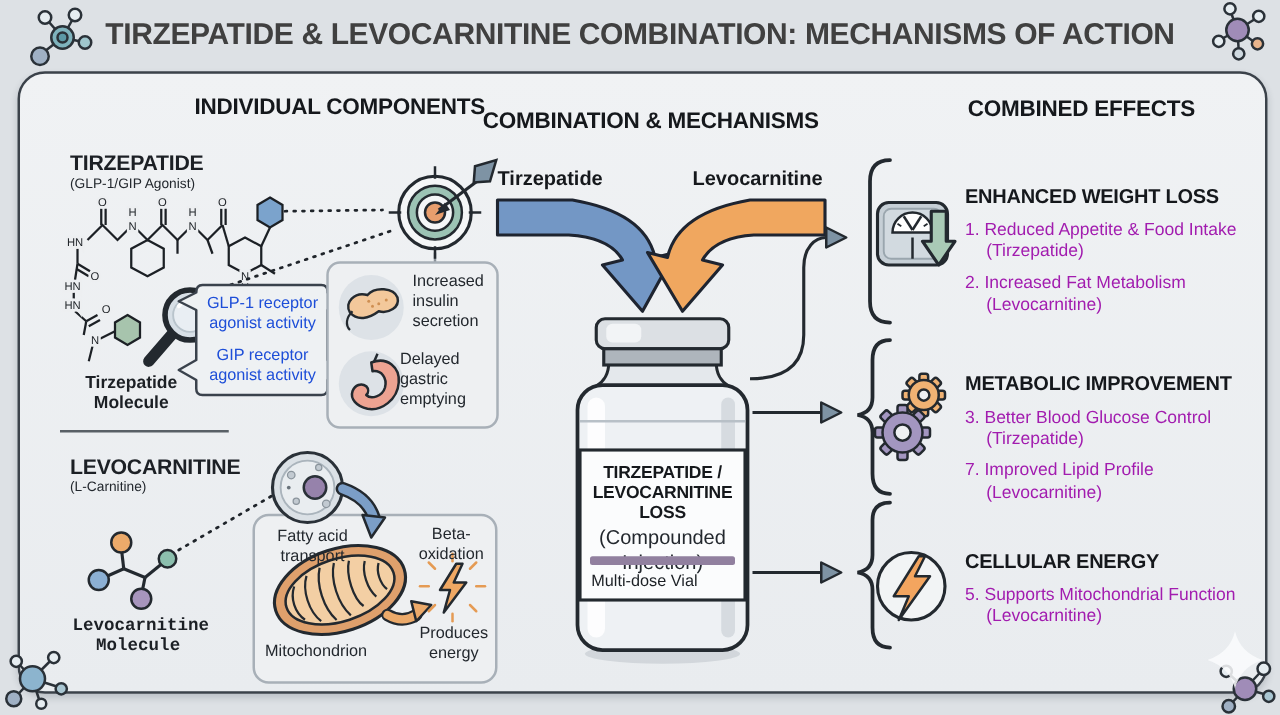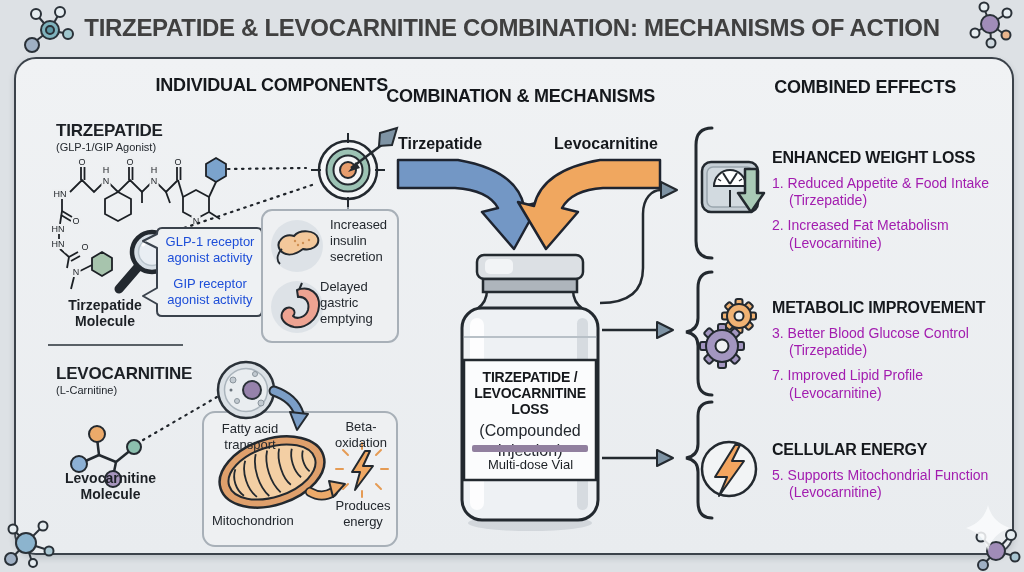--- a/index.html
+++ b/index.html
@@ -349,37 +349,37 @@
   <div class="abs txt drug-name" style="left:56px;top:121px;">TIRZEPATIDE</div>
   <div class="abs txt drug-sub" style="left:56px;top:141px;">(GLP-1/GIP Agonist)</div>
   <div class="abs txt bubble-line" style="left:158px;top:234px;width:104px;">GLP-1 receptor agonist activity</div>
   <div class="abs txt bubble-line" style="left:158px;top:276px;width:104px;">GIP receptor agonist activity</div>
   <div class="abs txt caption" style="left:55px;top:297px;width:100px;">Tirzepatide Molecule</div>
   <div class="abs txt small" style="left:330px;top:217px;width:70px;">Increased insulin secretion</div>
   <div class="abs txt small" style="left:320px;top:279px;width:70px;">Delayed gastric emptying</div>
 
   <div class="abs txt drug-name" style="left:56px;top:364px;">LEVOCARNITINE</div>
   <div class="abs txt drug-sub" style="left:56px;top:384px;">(L-Carnitine)</div>
-  <div class="abs txt caption" style="left:58px;top:470px;width:105px;">Levocarnitine Molecule</div>
+  <div class="abs txt caption" style="left:58px;top:493px;width:105px;font-family:Liberation Mono, monospace;">Levocarnitine Molecule</div>
   <div class="abs txt small" style="left:210px;top:421px;width:80px;text-align:center;">Fatty acid transport</div>
   <div class="abs txt small" style="left:330px;top:419px;width:62px;text-align:center;">Beta-oxidation</div>
   <div class="abs txt small" style="left:212px;top:513px;width:100px;">Mitochondrion</div>
   <div class="abs txt small" style="left:332px;top:498px;width:62px;text-align:center;">Produces energy</div>
 
   <div class="abs txt arrow-label" style="left:398px;top:134px;">Tirzepatide</div>
   <div class="abs txt arrow-label" style="left:538px;top:134px;width:120px;text-align:right;">Levocarnitine</div>
 
   <div class="abs txt vial-text" style="left:468px;top:369px;width:124px;">
     <div class="vial-bold">TIRZEPATIDE /</div>
     <div class="vial-bold">LEVOCARNITINE</div>
     <div class="vial-bold">LOSS</div>
     <div class="vial-small">(Compounded Injection)</div>
   </div>
   <div class="abs stripe" style="left:472px;top:445px;width:116px;height:7px;"></div>
-  <div class="abs txt" style="left:488px;top:457px;font-size:13px;text-align:right;">Multi-dose Vial</div>
+  <div class="abs txt" style="left:473px;top:457px;font-size:13px;text-align:right;">Multi-dose Vial</div>
 
   <div class="abs txt" style="left:772px;top:148px;width:218px;">
     <div class="effect-heading">ENHANCED WEIGHT LOSS</div>
     <div class="effect-item">1. Reduced Appetite &amp; Food Intake (Tirzepatide)</div>
     <div class="effect-item">2. Increased Fat Metabolism (Levocarnitine)</div>
   </div>
   <div class="abs txt" style="left:772px;top:298px;width:218px;">
     <div class="effect-heading">METABOLIC IMPROVEMENT</div>
     <div class="effect-item">3. Better Blood Glucose Control (Tirzepatide)</div>
     <div class="effect-item">7. Improved Lipid Profile (Levocarnitine)</div>

